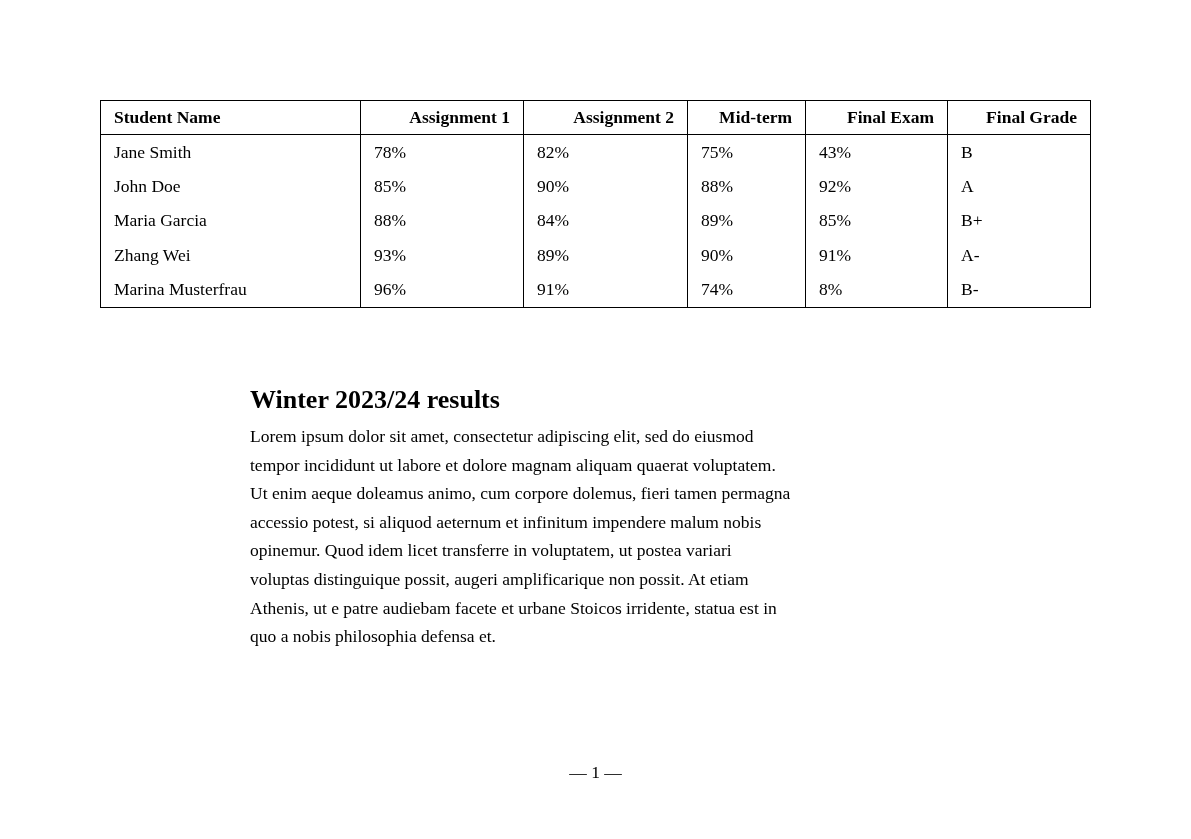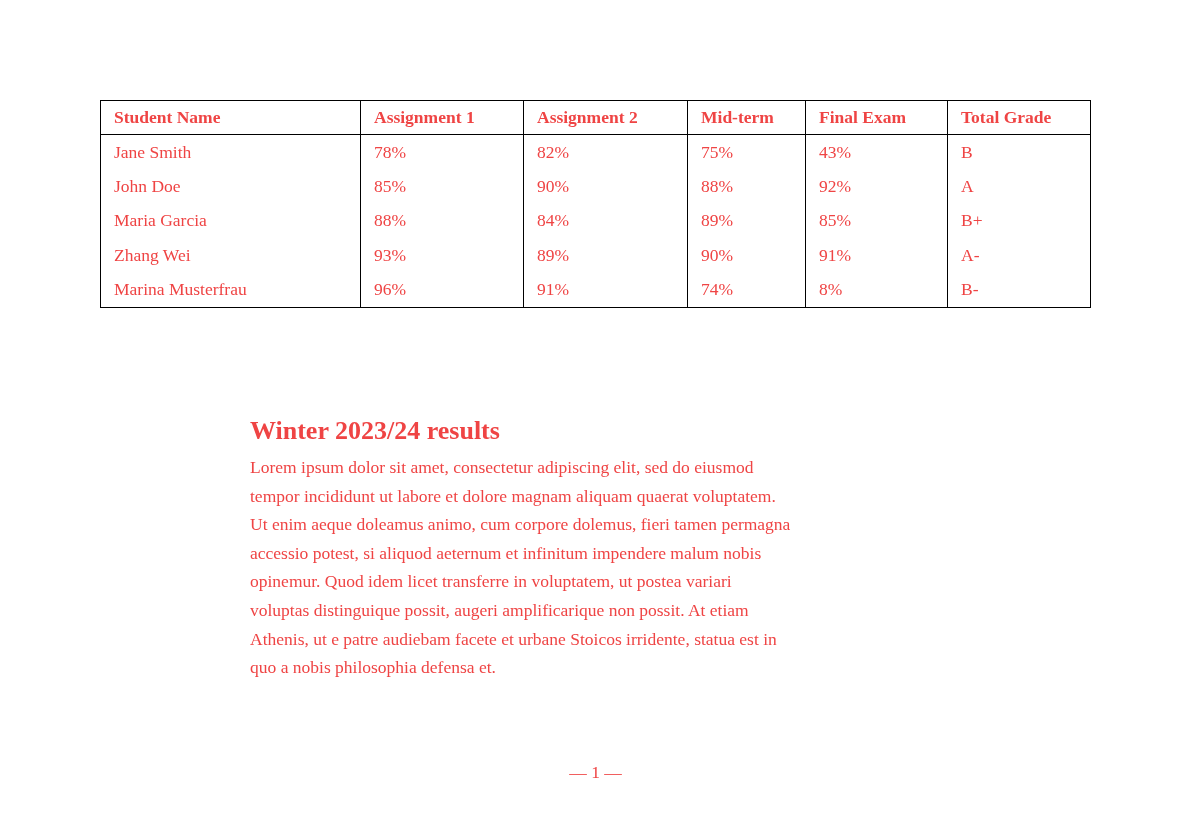--- a/index.html
+++ b/index.html
@@ -2,21 +2,21 @@
 <html><head>
 <meta charset="utf-8">
 <style>
   * { margin: 0; padding: 0; box-sizing: border-box; }
   html, body { background: #ffffff; }
   .page {
     position: relative;
     width: 1191px;
     height: 839px;
     background: #ffffff;
-    color: #ef4444;
+    color: #000000;
     font-family: "Liberation Serif", "DejaVu Serif", serif;
     overflow: hidden;
   }
 
   
   .grades-table {
     position: absolute;
     left: 100px;
     top: 100px;
     width: 990px;
@@ -33,33 +33,33 @@
     white-space: nowrap;
   }
   .grades-table th:first-child,
   .grades-table td:first-child { border-left: none; }
   .grades-table thead tr {
     height: 34px;
     border-bottom: 1.5px solid #000000;
   }
   .grades-table thead th {
     font-weight: bold;
-    text-align: left;
+    text-align: right;
   }
   .grades-table thead th:first-child { text-align: left; }
   .grades-table tbody tr { height: 34.5px; }
   .grades-table tbody td { text-align: left; }
   .grades-table tbody td:first-child,
   .grades-table tbody td:last-child { text-align: left; }
 
   
   .article {
     position: absolute;
     left: 250px;
-    top: 416px;
+    top: 385px;
     width: 710px;
   }
   .article-heading {
     font-size: 26px;
     font-weight: bold;
     line-height: 30px;
     margin-bottom: 7px;
   }
   .body-line {
     font-size: 17.5px;
@@ -91,21 +91,21 @@
       <col style="width:142px">
       <col style="width:143px">
     </colgroup>
     <thead>
       <tr>
           <th>Student Name</th>
           <th>Assignment 1</th>
           <th>Assignment 2</th>
           <th>Mid-term</th>
           <th>Final Exam</th>
-          <th>Total Grade</th>
+          <th>Final Grade</th>
         </tr>
     </thead>
     <tbody>
         <tr>
           <td>Jane Smith</td>
           <td>78%</td>
           <td>82%</td>
           <td>75%</td>
           <td>43%</td>
           <td>B</td>

